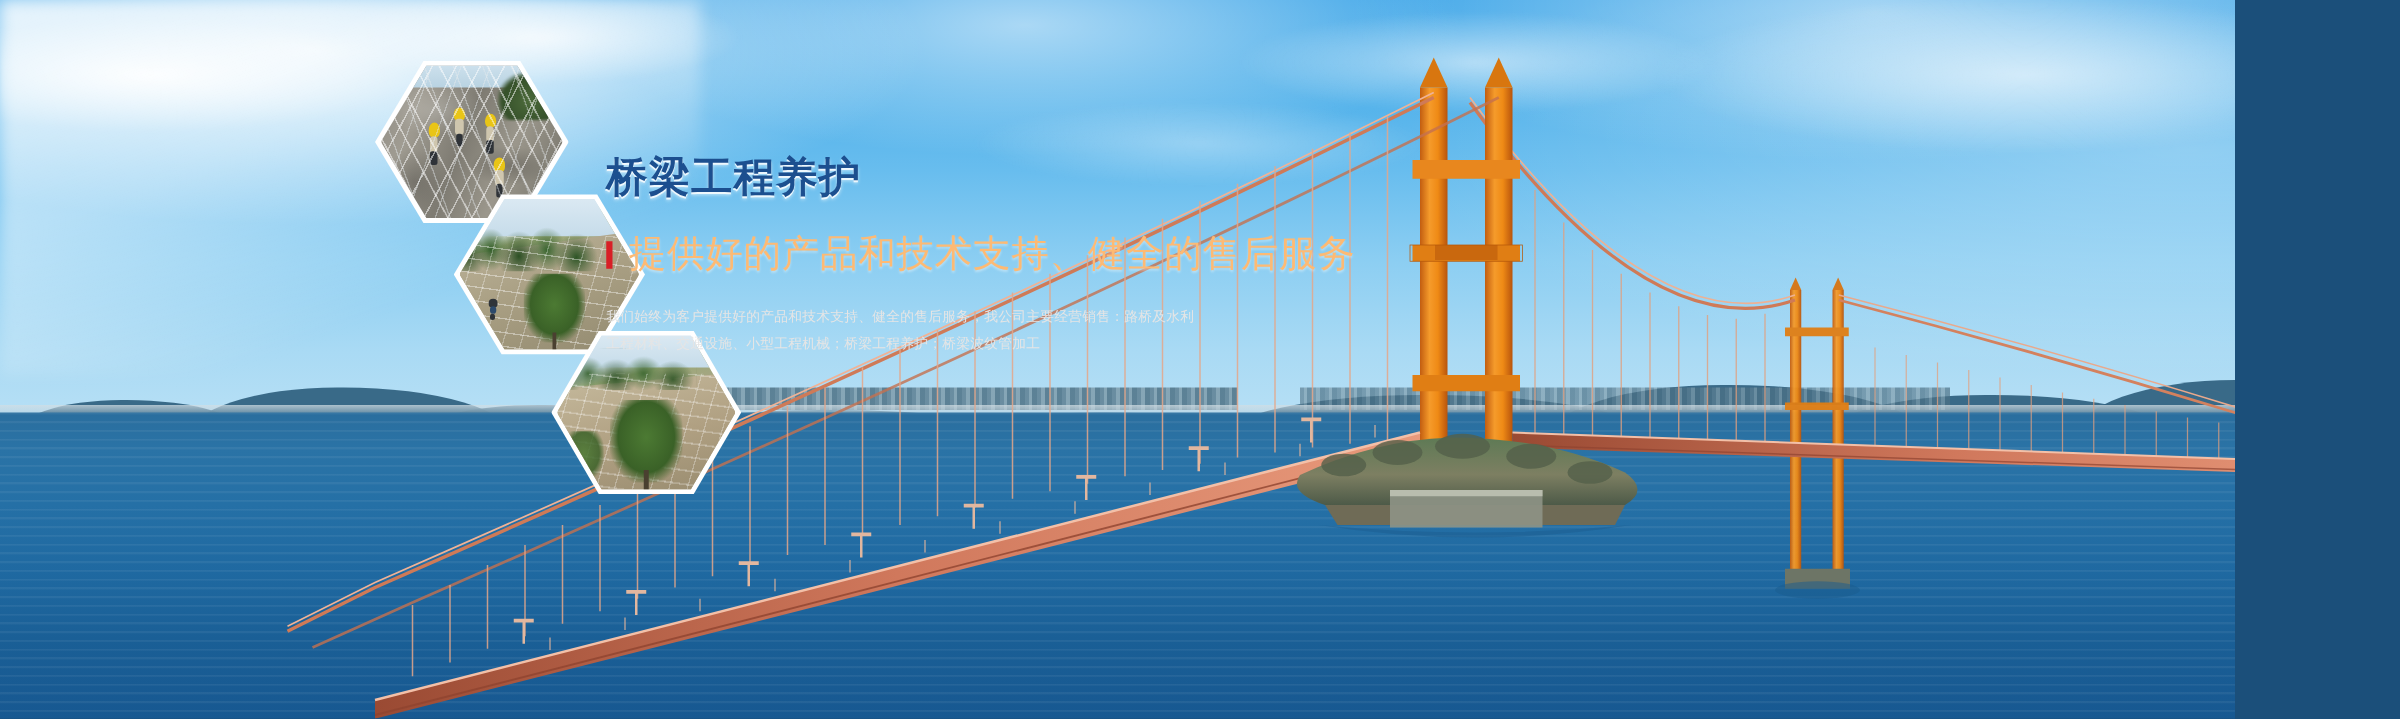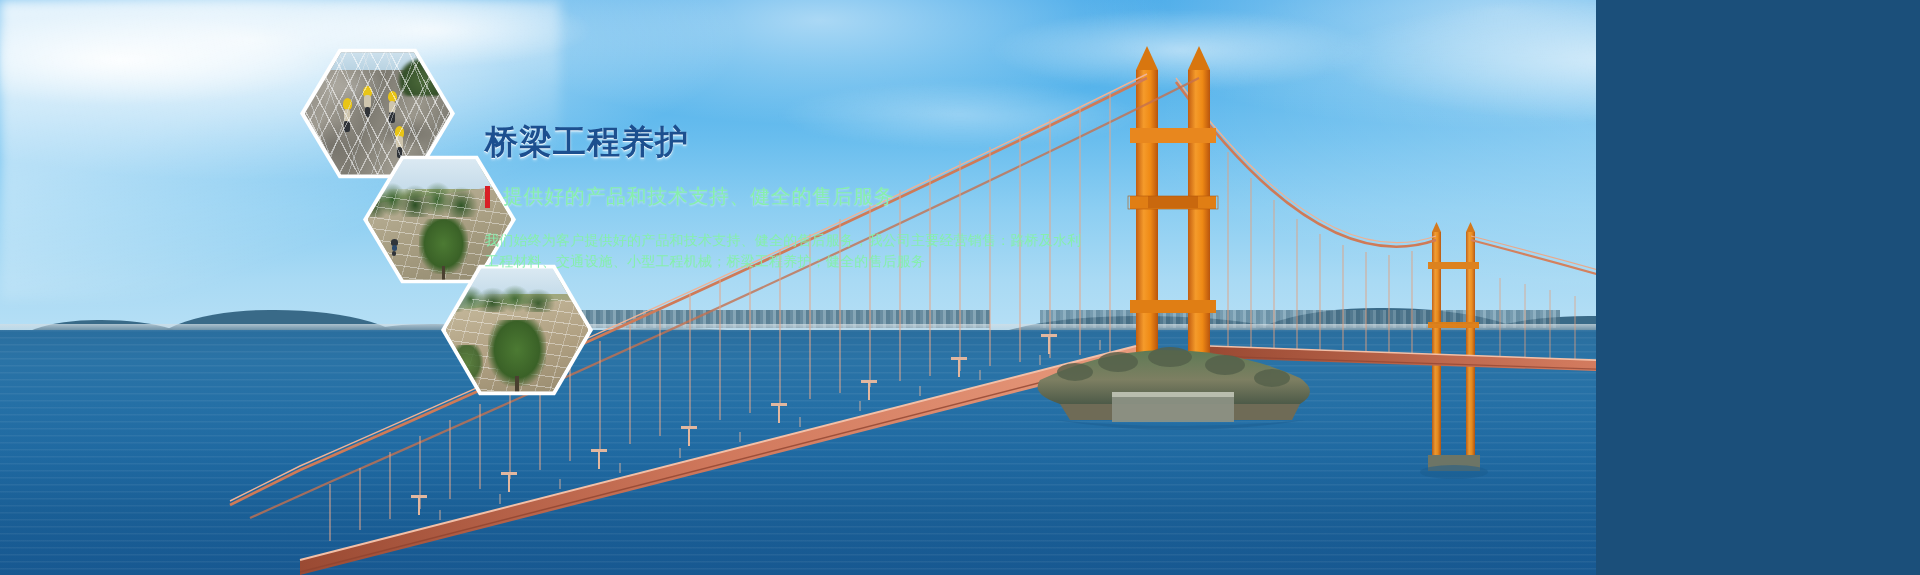--- a/index.html
+++ b/index.html
@@ -1,19 +1,19 @@
 <!DOCTYPE html>
 <html><head>
 <meta charset="utf-8">
 <style>
   * { margin:0; padding:0; box-sizing:border-box; }
   html,body { width:1920px; height:575px; overflow:hidden; }
   body { font-family:"Liberation Sans","DejaVu Sans",sans-serif; background:#1b4f7a; }
 
-  #banner { position:relative; width:1596px; height:575px; overflow:hidden; }
+  #banner { position:relative; width:1788px; height:575px; overflow:hidden; }
 
   
   .sky {
     position:absolute; left:0; top:0; width:1920px; height:360px;
     background:
       radial-gradient(ellipse 700px 200px at 250px 40px, rgba(255,255,255,.85), rgba(255,255,255,0) 70%),
       radial-gradient(ellipse 500px 150px at 820px 20px, rgba(255,255,255,.55), rgba(255,255,255,0) 70%),
       radial-gradient(ellipse 600px 170px at 1500px 10px, rgba(255,255,255,.5), rgba(255,255,255,0) 70%),
       radial-gradient(ellipse 900px 260px at 1750px 120px, rgba(255,255,255,.30), rgba(255,255,255,0) 70%),
       linear-gradient(180deg,#3fa6e8 0%, #4fb0ea 18%, #68bdee 38%, #8ccef2 58%, #a9daf4 78%, #bde2f6 100%);
@@ -161,24 +161,24 @@
     font-size:33px; font-weight:bold; color:#1c4f8f; letter-spacing:1px;
     text-shadow:0 2px 3px rgba(255,255,255,.55), 0 1px 0 rgba(255,255,255,.8);
   }
   .h-dark {
     font-size:30px; font-weight:bold; color:#22272c; letter-spacing:.5px; margin-left:16px;
     text-shadow:0 2px 3px rgba(255,255,255,.45);
   }
 
   .subline { display:flex; align-items:center; margin-top:18px; white-space:nowrap; }
   .redbar { width:5px; height:22px; background:#d81f26; margin-right:13px; }
-  .sub-txt { font-size:20px; color:#86efac; letter-spacing:.6px; text-shadow:0 1px 2px rgba(255,255,255,.4); }
+  .sub-txt { font-size:30px; color:#fdba74; letter-spacing:.6px; text-shadow:0 1px 2px rgba(255,255,255,.4); }
 
   .body-txt {
-    margin-top:20px; font-size:14px; line-height:21px; color:#86efac;
+    margin-top:20px; font-size:11px; line-height:21px; color:#e5e5e5;
     letter-spacing:.2px; max-width:480px;
   }
   .body-txt div { white-space:nowrap; }
 
   
   .hexshadow { filter:drop-shadow(0 4px 10px rgba(10,40,70,.35)); }
 </style>
 </head>
 <body>
 
@@ -456,18 +456,18 @@
       <span class="h-blue">桥梁工程养护</span>
     </div>
 
     <div class="subline">
       <span class="redbar"></span>
       <span class="sub-txt">提供好的产品和技术支持、健全的售后服务</span>
     </div>
 
     <div class="body-txt">
       <div>我们始终为客户提供好的产品和技术支持、健全的售后服务，我公司主要经营销售：路桥及水利</div>
-      <div>工程材料、交通设施、小型工程机械；桥梁工程养护；健全的售后服务</div>
+      <div>工程材料、交通设施、小型工程机械；桥梁工程养护；桥梁波纹管加工</div>
     </div>
 
   </div>
 
 </div>
 
 </body></html>

